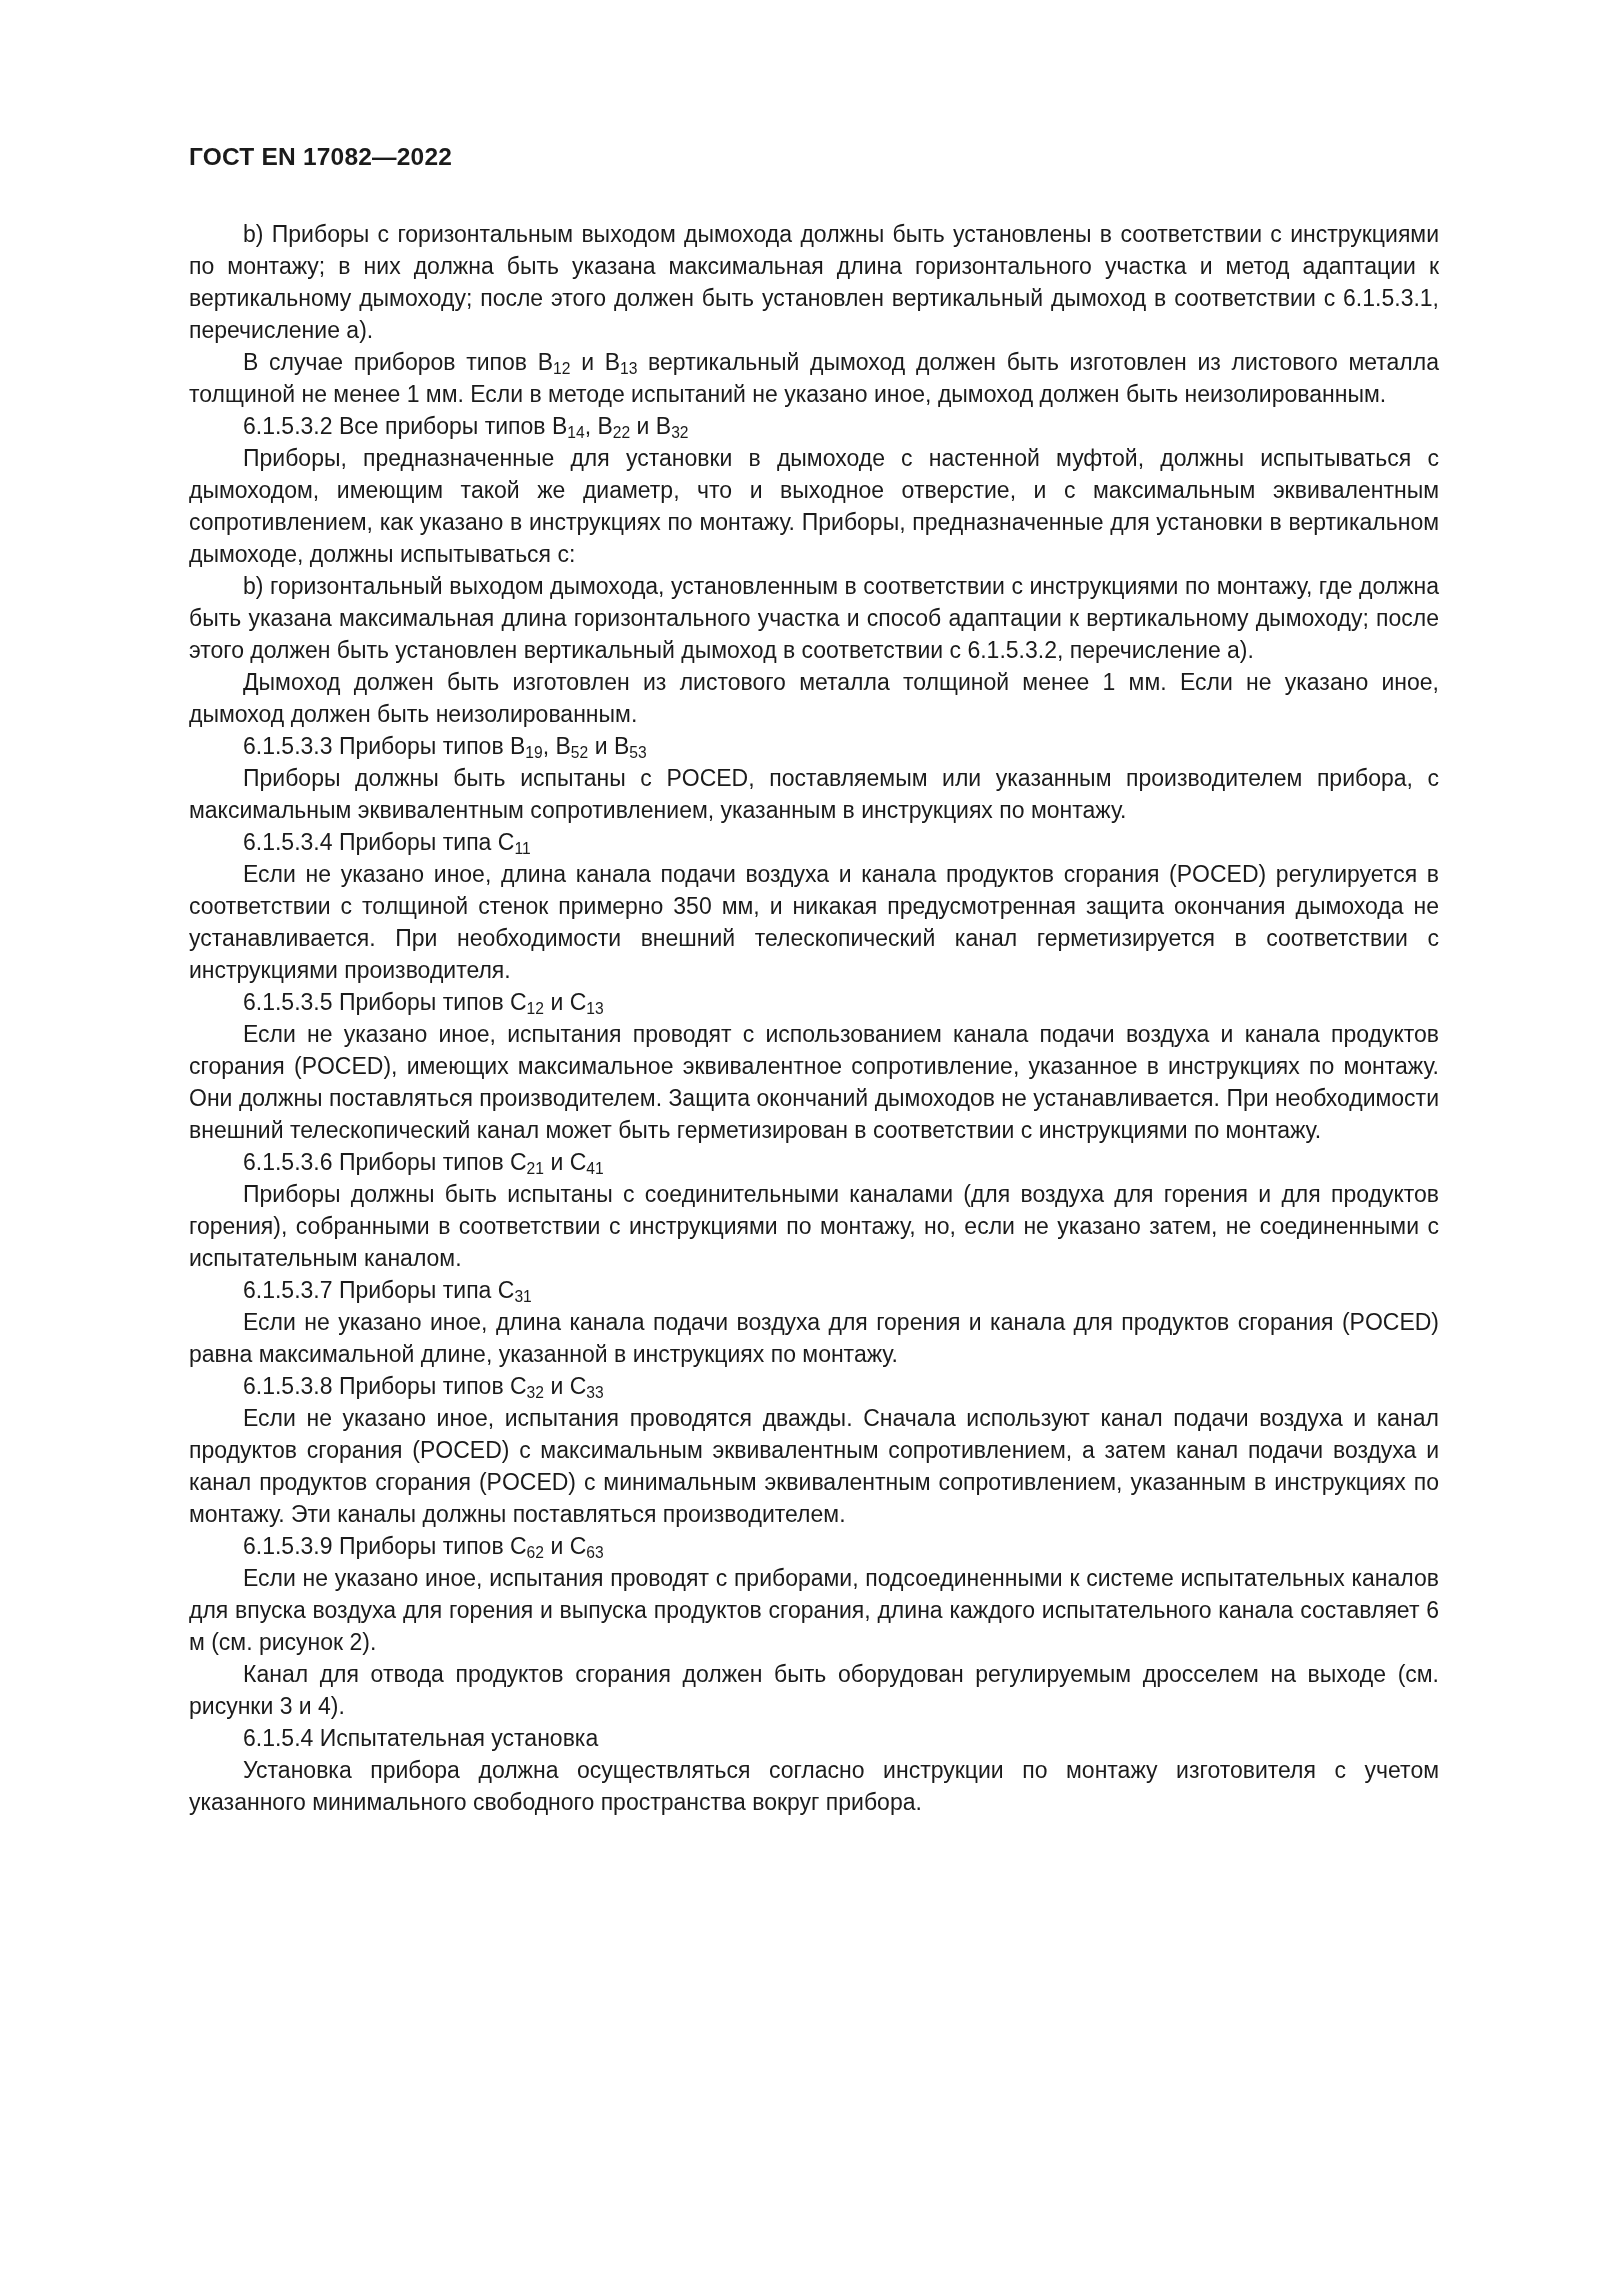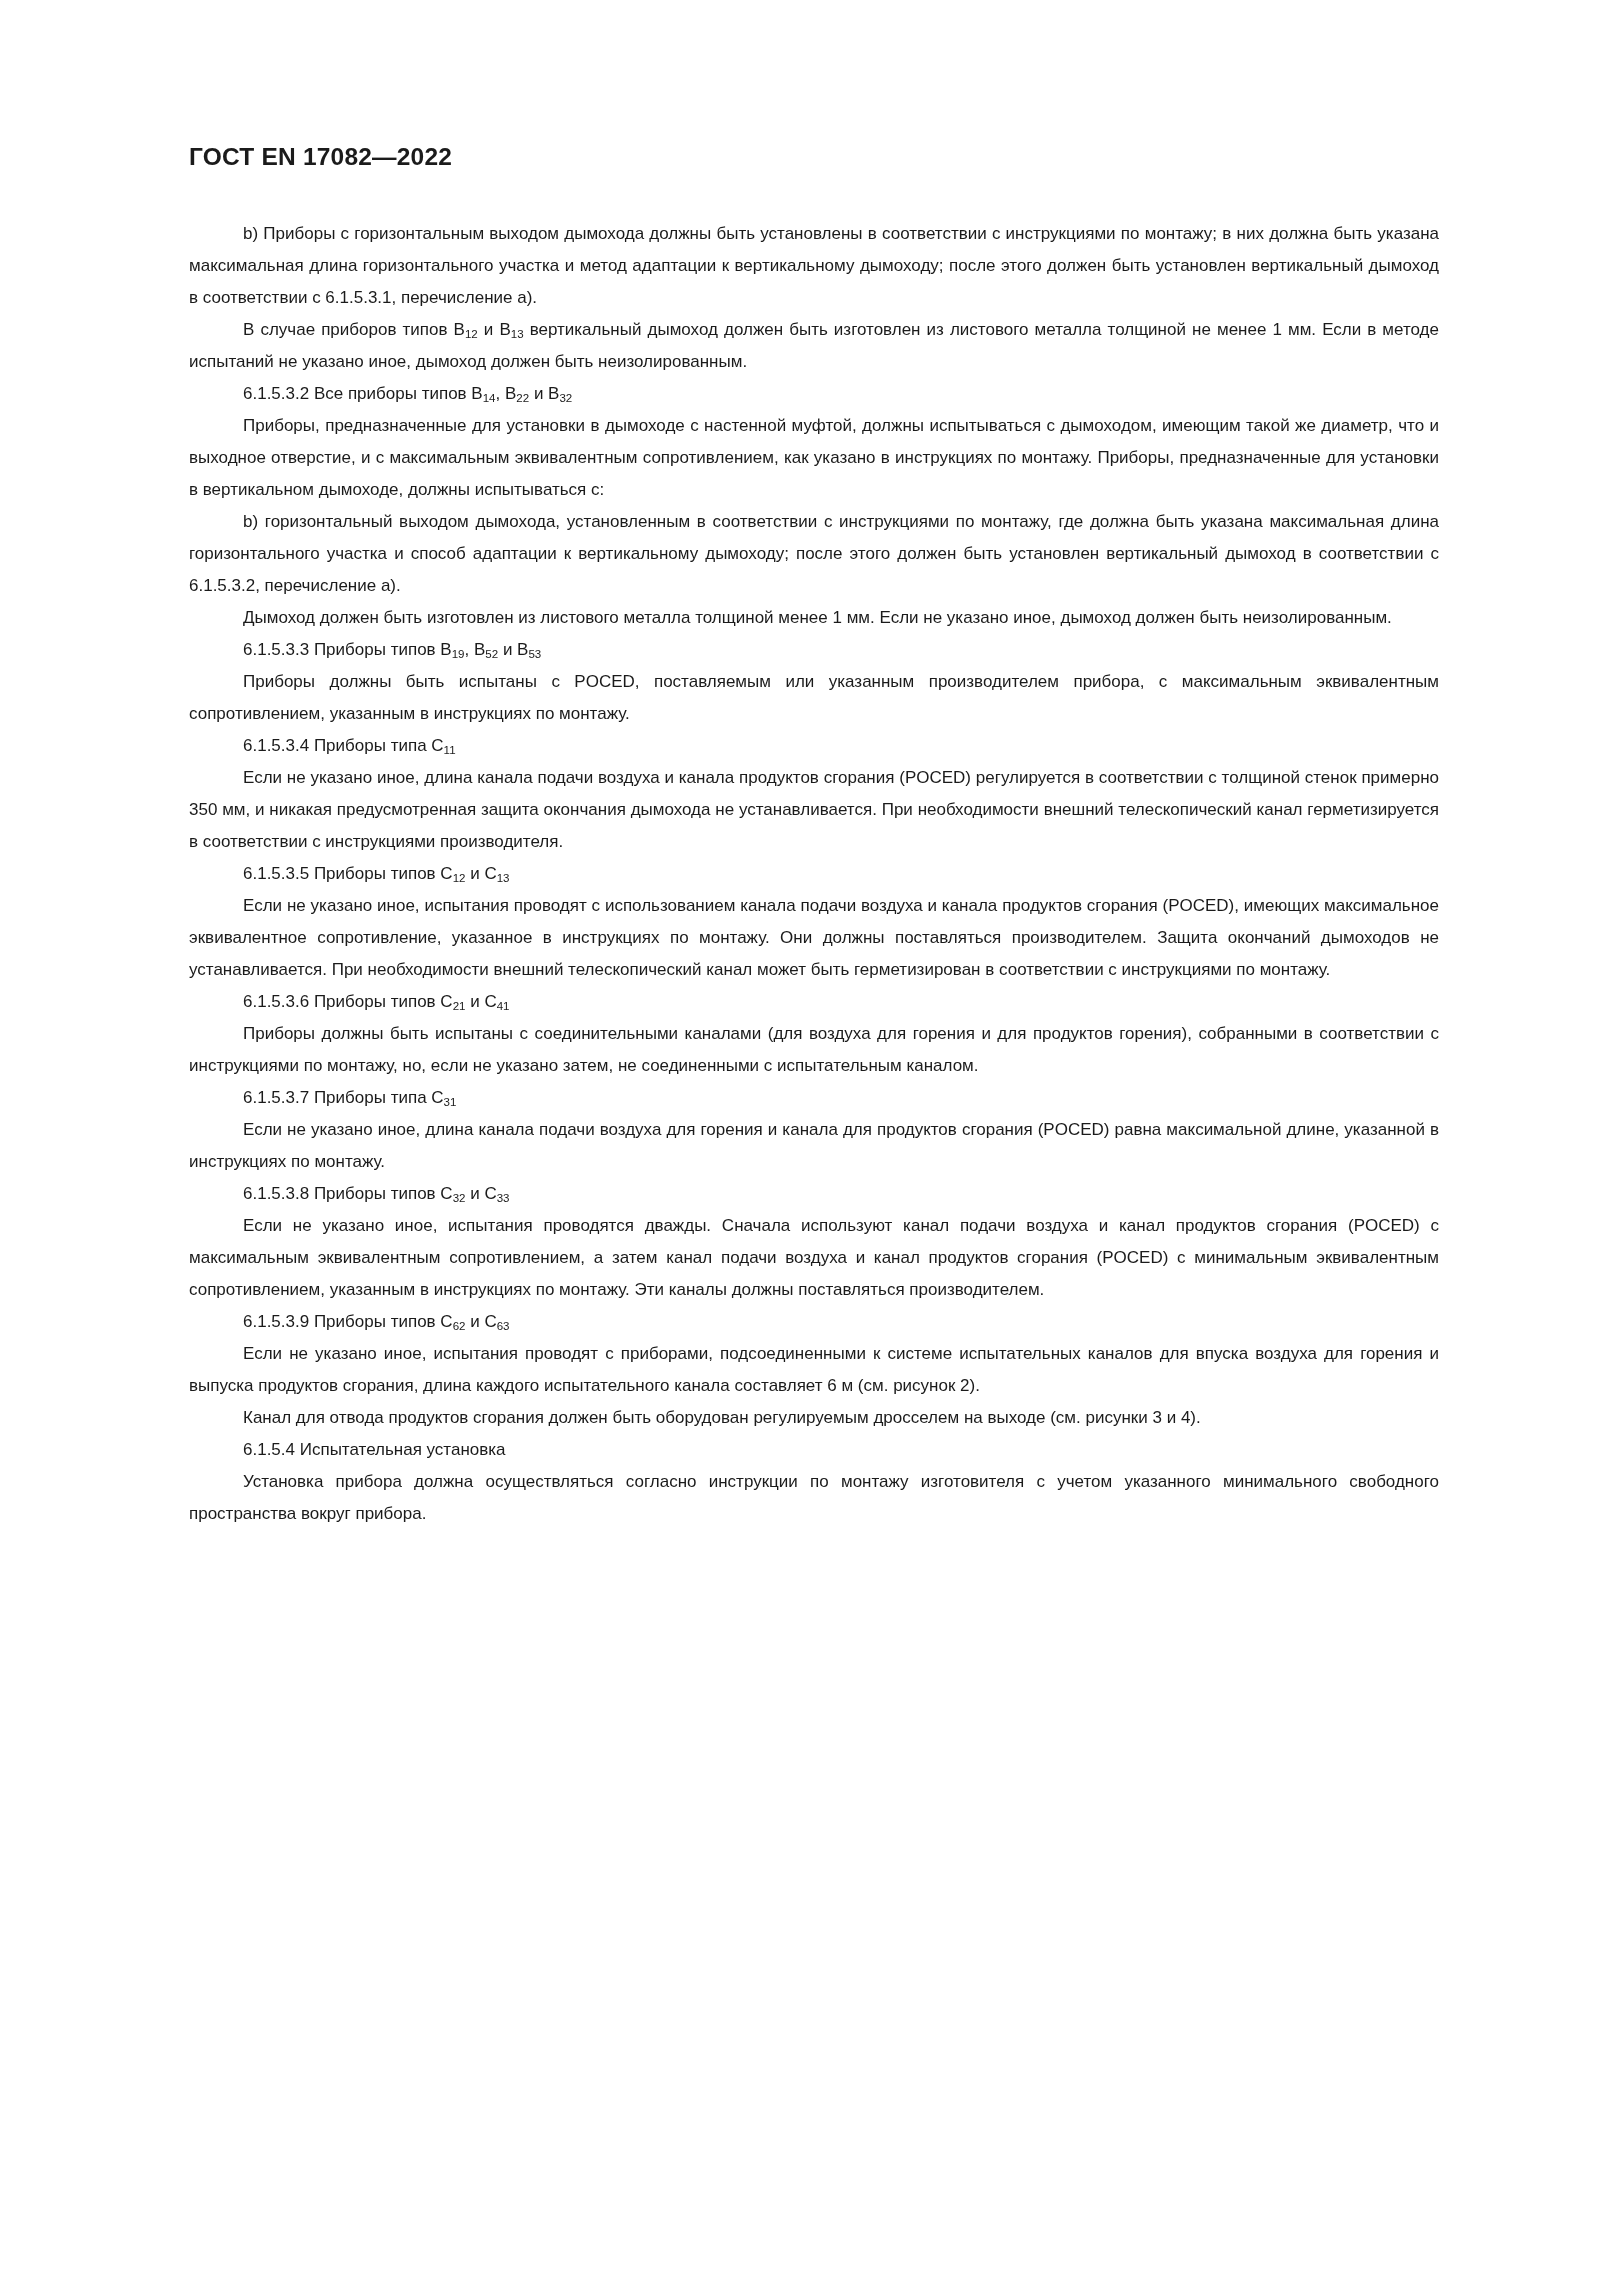--- a/index.html
+++ b/index.html
@@ -20,21 +20,21 @@
     font-size: 24.5px;
     font-weight: bold;
     letter-spacing: 0.2px;
     white-space: nowrap;
   }
   .doc-body {
     position: absolute;
     left: 189px;
     top: 218px;
     width: 1250px;
-    font-size: 17px;
+    font-size: 23px;
     line-height: 32px;
     text-align: justify;
   }
   .doc-body p.para {
     text-indent: 54px;
     margin: 0;
   }
   .doc-body sub {
     font-size: 0.68em;
     line-height: 0;

